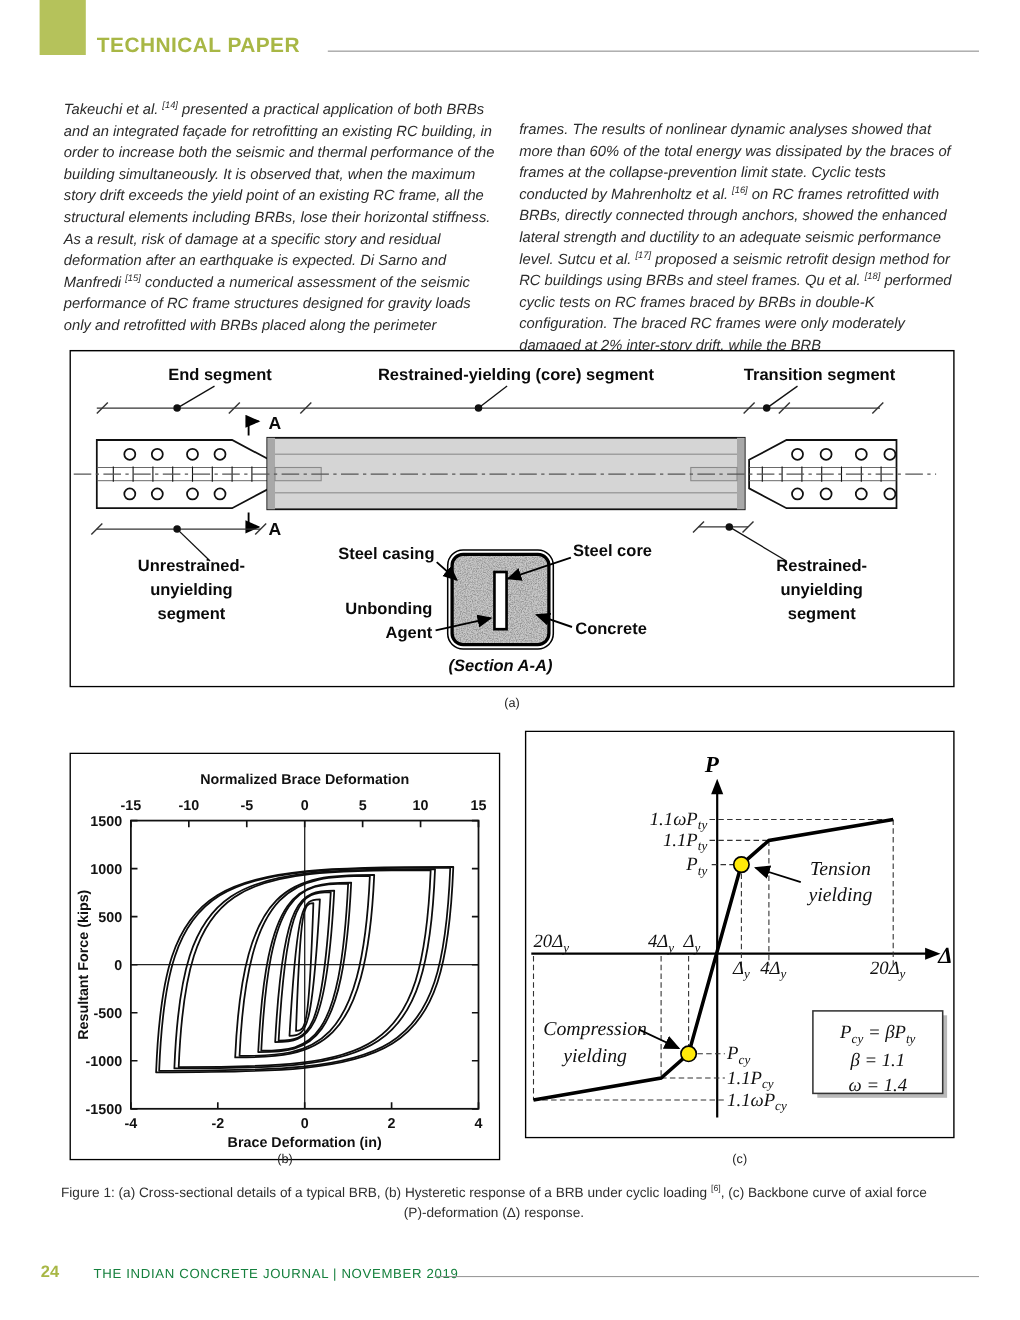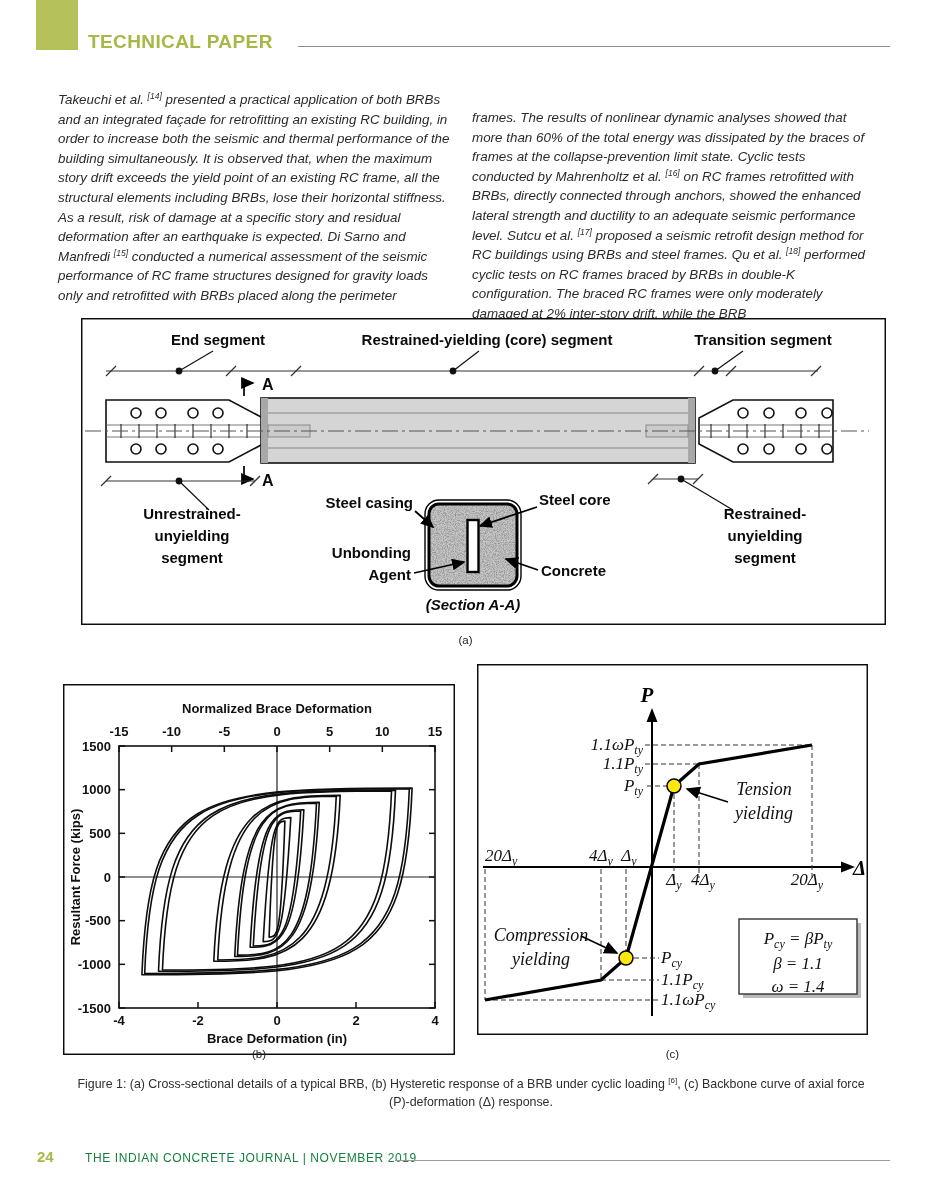--- a/index.html
+++ b/index.html
@@ -14,21 +14,21 @@
   
   .col{position:absolute;top:90px;margin:0;font-size:13.4px;line-height:19.6px;color:#2b2b2b;font-style:italic;}
   .col.left{left:58px;width:392px;}
   .col.right{left:472px;width:394px;margin-top:18px;}
   .col sup{font-size:8.5px;line-height:0;vertical-align:super;}
   
   .fig{position:absolute;}
   .fig svg{display:block;}
   .figbox{fill:#fff;stroke:#000;stroke-width:1.4;}
   .sublabel{position:absolute;text-align:center;font-size:11.5px;color:#222;}
-  .caption{position:absolute;left:66px;top:1076px;width:810px;text-align:center;
+  .caption{position:absolute;left:44px;top:1076px;width:810px;text-align:center;
            font-size:12.4px;line-height:17.5px;color:#2e2e2e;}
   .caption sup{font-size:8px;line-height:0;vertical-align:super;}
   
   .page-number{position:absolute;left:37px;top:1148px;font-size:15px;font-weight:bold;color:var(--accent,#a8b745);}
   .journal-line{position:absolute;left:85px;top:1151px;font-size:12px;letter-spacing:0.6px;color:#15803d;}
   .footer-rule{position:absolute;left:395px;top:1160px;width:495px;border-top:1.2px solid #9b9b9b;}
   
   .fa-lbl{font:bold 15px "Liberation Sans",sans-serif;fill:#0a0a0a;}
   .fa-italic{font:italic bold 15px "Liberation Sans",sans-serif;fill:#0a0a0a;}
   .fa-A{font:bold 16px "Liberation Sans",sans-serif;fill:#0a0a0a;}
@@ -55,21 +55,21 @@
 
 <div class="page">
 
   <div class="accent-square"></div>
   <h1 class="page-title">TECHNICAL PAPER</h1>
   <div class="header-rule"></div>
 
   <p class="col left">Takeuchi et al. <sup>[14]</sup> presented a practical application of both BRBs and an integrated façade for retrofitting an existing RC building, in order to increase both the seismic and thermal performance of the building simultaneously. It is observed that, when the maximum story drift exceeds the yield point of an existing RC frame, all the structural elements including BRBs, lose their horizontal stiffness. As a result, risk of damage at a specific story and residual deformation after an earthquake is expected. Di Sarno and Manfredi <sup>[15]</sup> conducted a numerical assessment of the seismic performance of RC frame structures designed for gravity loads only and retrofitted with BRBs placed along the perimeter</p>
   <p class="col right">frames. The results of nonlinear dynamic analyses showed that more than 60% of the total energy was dissipated by the braces of frames at the collapse-prevention limit state. Cyclic tests conducted by Mahrenholtz et al. <sup>[16]</sup> on RC frames retrofitted with BRBs, directly connected through anchors, showed the enhanced lateral strength and ductility to an adequate seismic performance level. Sutcu et al. <sup>[17]</sup> proposed a seismic retrofit design method for RC buildings using BRBs and steel frames. Qu et al. <sup>[18]</sup> performed cyclic tests on RC frames braced by BRBs in double-K configuration. The braced RC frames were only moderately damaged at 2% inter-story drift, while the BRB</p>
 
-  <div class="fig" style="left:81px;top:318px;text-decoration:underline;">
+  <div class="fig" style="left:63px;top:318px;text-decoration:underline;">
     <svg width="805" height="307" viewBox="0 0 805 307">
       <defs>
         <marker id="aha" markerWidth="9" markerHeight="8" refX="7" refY="3.5" orient="auto">
           <path d="M0,0 L8,3.5 L0,7 Z" fill="#000"></path>
         </marker>
         <clipPath id="ccl">
             <rect x="348" y="186" width="88" height="82" rx="10"></rect>
           </clipPath>
         <filter id="spk" x="0%" y="0%" width="100%" height="100%">
           <feTurbulence type="fractalNoise" baseFrequency="0.9" numOctaves="2" seed="5"></feTurbulence>

